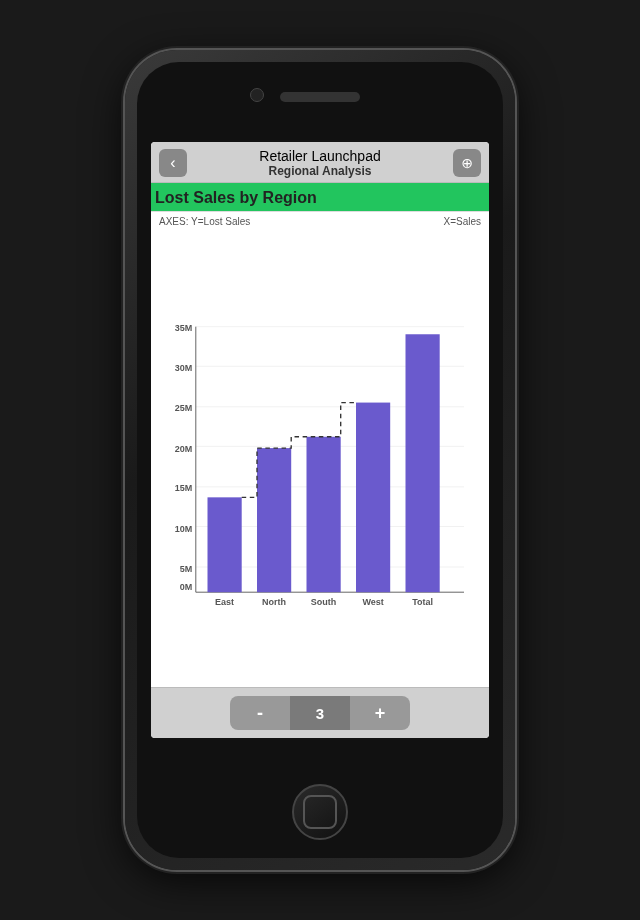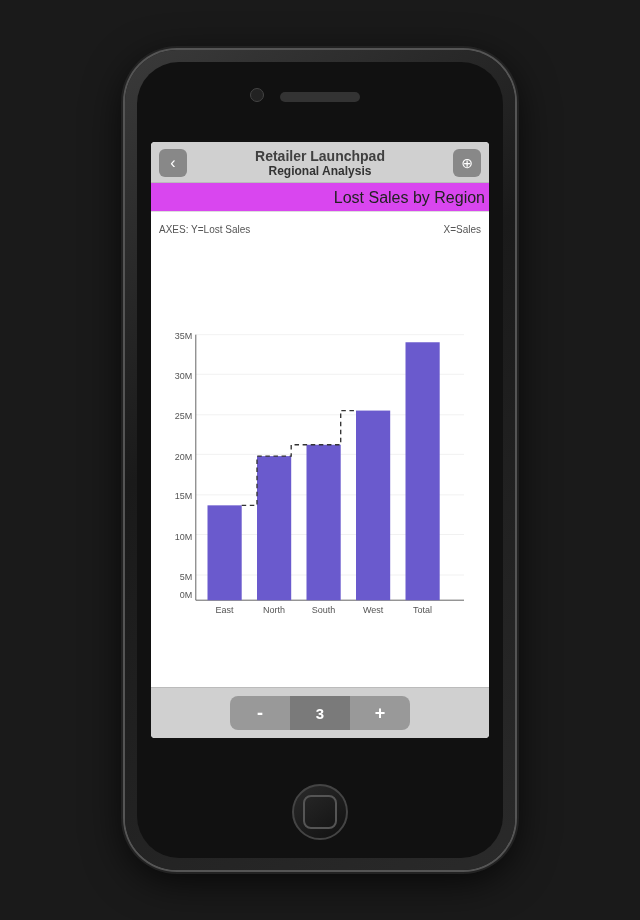--- a/index.html
+++ b/index.html
@@ -95,22 +95,22 @@
       align-items: center;
       justify-content: space-between;
       border-bottom: 1px solid #bbb;
     }
     .app-header-center {
       flex: 1;
       text-align: center;
     }
     .app-title {
       font-size: 14px;
-      font-weight: bold;
-      color: #404040;
+      font-weight: normal;
+      color: #000000;
     }
     .app-subtitle {
       font-size: 12px;
       color: #333;
       font-weight: 600;
     }
     .back-btn {
       width: 28px;
       height: 28px;
       background: #888;
@@ -130,43 +130,44 @@
       display: flex;
       justify-content: center;
       align-items: center;
       color: #fff;
       font-size: 14px;
       cursor: pointer;
     }
 
     
     .chart-title {
-      background: #d946ef;
-      text-align: right;
+      background: #22c55e;
+      text-align: left;
       font-size: 16px;
-      font-weight: normal;
+      font-weight: bold;
       color: #222;
       padding: 6px 4px 4px;
       border-bottom: 1px solid #ddd;
     }
 
     .axes-label {
       display: flex;
       justify-content: space-between;
-      padding: 12px 8px;
+      padding: 4px 8px;
       font-size: 10px;
       color: #555;
       background: #fff;
       align-items: flex-end;
     }
 
     .chart-svg-wrapper {
       width: 100%;
       flex: 1;
       padding: 0 16px;
+      font-weight: bold;
     }
 
     
     .bottom-controls {
       background: #d0d0d0;
       padding: 8px 16px;
       display: flex;
       justify-content: center;
       align-items: center;
       gap: 0;

